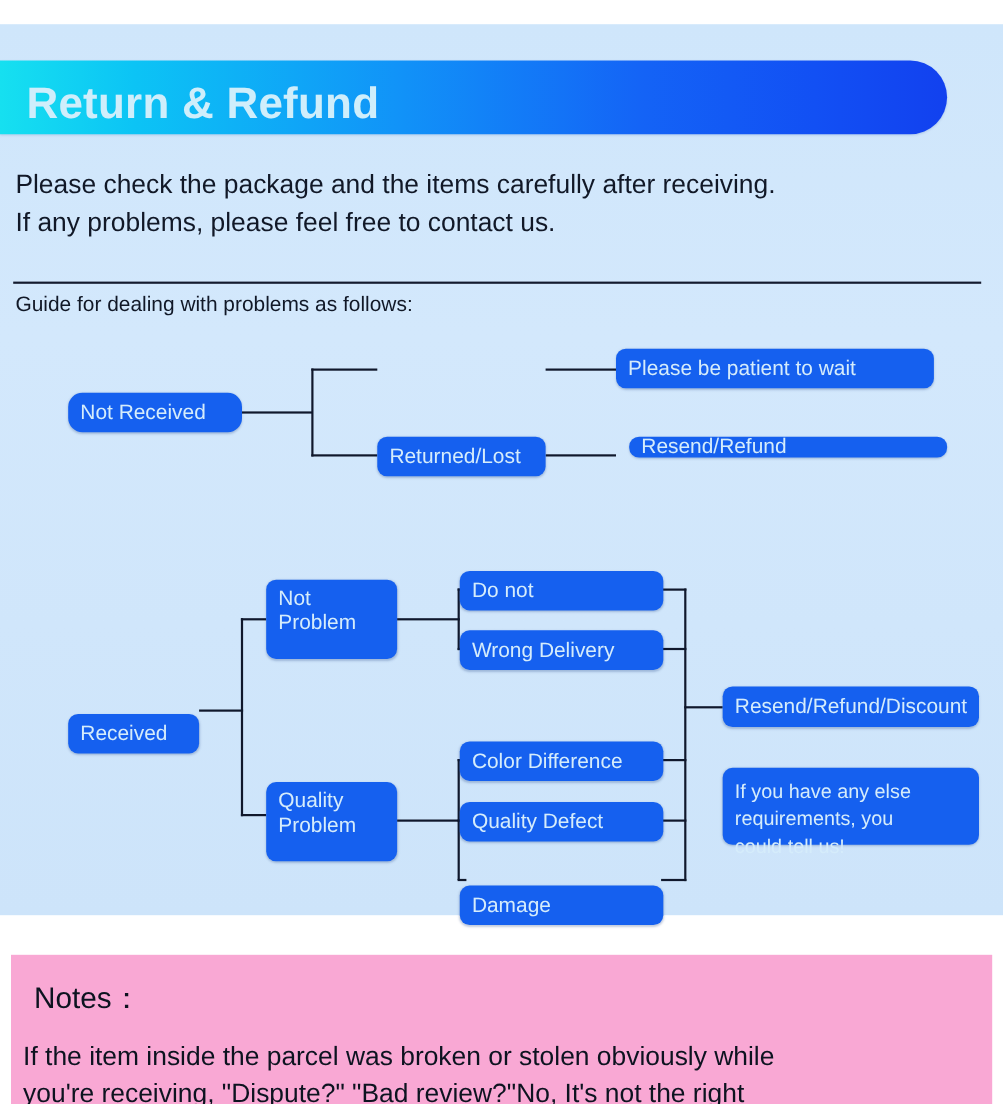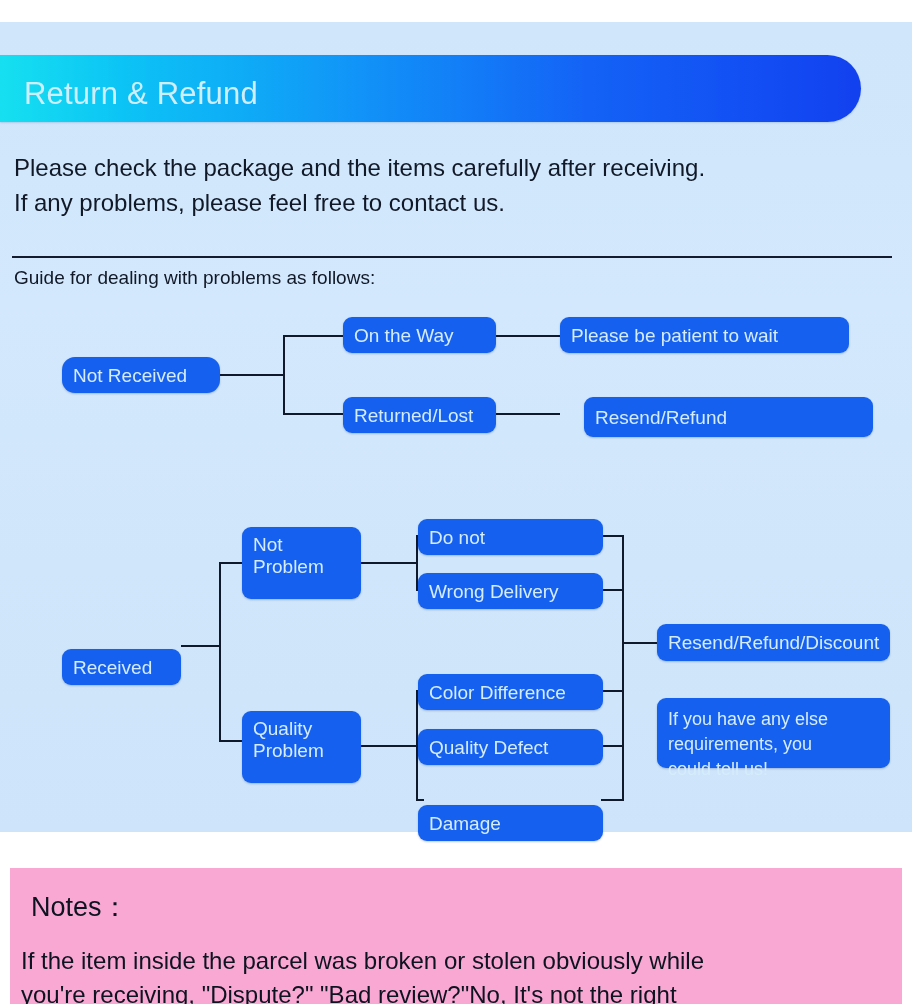--- a/index.html
+++ b/index.html
@@ -40,25 +40,25 @@
     width: 861px;
     height: 67px;
     border-radius: 0 34px 34px 0;
     background: linear-gradient(90deg, #16e0f0 0%, #0cc4f5 14%, #1193f8 42%, #1463f6 68%, #1250f4 86%, #1241ef 100%);
     box-shadow: 0 1px 2px rgba(20,60,140,0.18);
   }
   .header-title {
     position: absolute;
     left: 24px;
     top: 50px;
-    font-size: 31px;
+    font-size: 40px;
     line-height: 44px;
     letter-spacing: 0.2px;
     color: #cfeefb;
-    font-weight: 400;
+    font-weight: 700;
     white-space: nowrap;
   }
 
   
   .intro {
     position: absolute;
     left: 14px;
     top: 128px;
     width: 880px;
     font-size: 24px;
@@ -172,25 +172,24 @@
 
     <div class="ln h" style="left:220px; top:352px; width:64px;"></div>
     <div class="ln v" style="left:283px; top:313px; height:80px;"></div>
     <div class="ln h" style="left:283px; top:313px; width:60px;"></div>
     <div class="ln h" style="left:283px; top:391px; width:60px;"></div>
     <div class="ln h" style="left:496px; top:313px; width:64px;"></div>
     <div class="ln h" style="left:496px; top:391px; width:64px;"></div>
 
     <div class="node" style="left:62px; top:335px; width:158px; height:36px;border-radius:13px;">Not Received</div>
 
-    <div class="node" style="left:343px; top:295px; width:153px; height:36px;">On the Way</div>
     <div class="node" style="left:343px; top:375px; width:153px; height:36px;">Returned/Lost</div>
 
     <div class="node" style="left:560px; top:295px; width:289px; height:36px;">Please be patient to wait</div>
-    <div class="node" style="left:584px; top:375px; width:289px; height:40px;">Resend/Refund</div>
+    <div class="node" style="left:572px; top:375px; width:289px; height:19px;">Resend/Refund</div>
 
     <div class="ln h" style="left:181px; top:623px; width:40px;"></div>
     <div class="ln v" style="left:219px; top:540px; height:180px;"></div>
     <div class="ln h" style="left:219px; top:540px; width:23px;"></div>
     <div class="ln h" style="left:219px; top:718px; width:23px;"></div>
 
     <div class="ln h" style="left:361px; top:540px; width:57px;"></div>
     <div class="ln v" style="left:416px; top:513px; height:56px;"></div>
     <div class="ln h" style="left:416px; top:513px; width:8px;"></div>
     <div class="ln h" style="left:416px; top:567px; width:8px;"></div>

